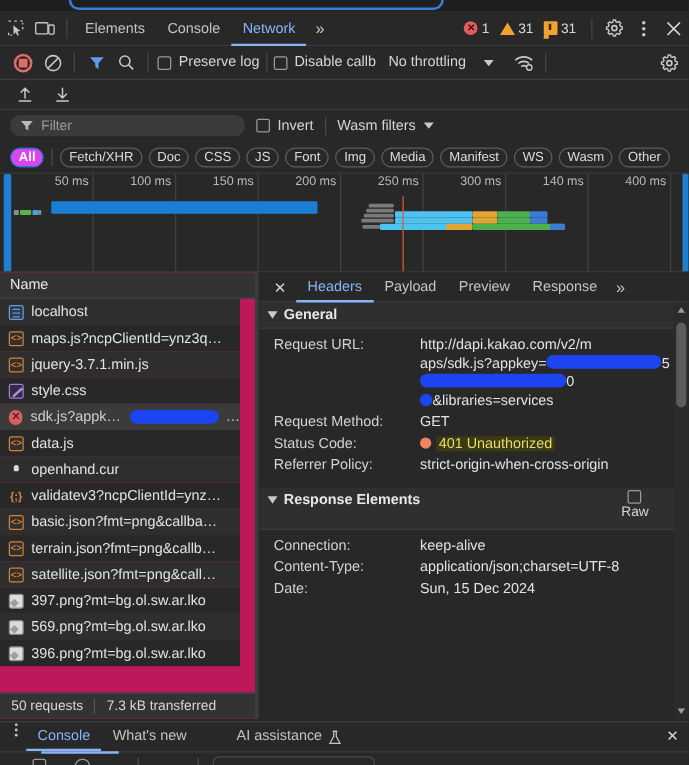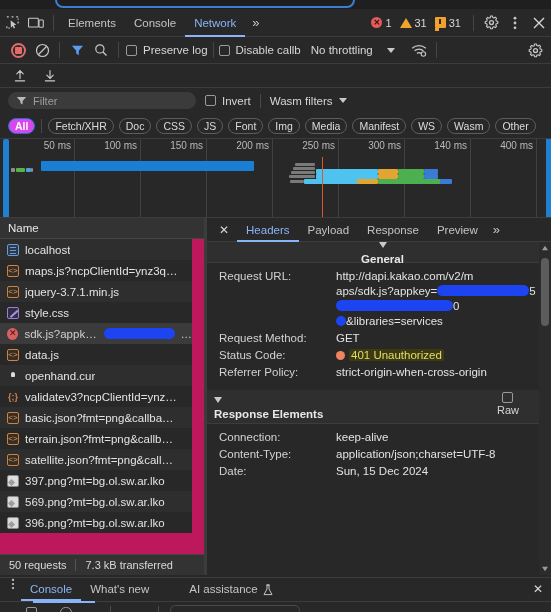--- a/index.html
+++ b/index.html
@@ -189,21 +189,21 @@
     background:#282828; overflow:hidden;
   }
   .det-tabs{
     height:24px; display:flex; align-items:center; border-bottom:1px solid #3c3c3c; padding-left:4px;
   }
   .det-tab{ padding:0 9px;height:24px;line-height:24px;color:#c4c4c4;font-size:11.5px;cursor:pointer;white-space:nowrap;}
   .det-tab.active{ color:#8ab4f8; box-shadow:inset 0 -2px 0 #8ab4f8;}
   .sec-head{
     height:21px;display:flex;align-items:center;gap:5px;padding-left:7px;
     background:#2f2f2f;border-bottom:1px solid #3c3c3c;
-    font-size:11.5px;font-weight:bold;color:#e8e8e8;cursor:pointer;flex-direction:column;
+    font-size:11.5px;font-weight:bold;color:#e8e8e8;cursor:pointer;
   }
   .tri{ width:0;height:0;border-left:4.5px solid transparent;border-right:4.5px solid transparent;border-top:6px solid #c9c9c9;}
   .kv{ display:flex; font-size:11.5px; line-height:15px; padding:1px 6px 1px 12px; }
   .kv .k{ width:117px; flex:0 0 117px; color:#d2d2d2; }
   .kv .v{ flex:1; color:#e3e3e3; word-break:break-all; }
   .redact{ display:inline-block; background:#1c44f0; border-radius:7px; height:11px; vertical-align:-1px; }
   .status-hl{ background:#3d3a12; padding:0 2px; border-radius:2px; color:#e2dd6e; }
   .st-dot{ width:9px;height:9px;border-radius:50%;background:#f0845c;display:inline-block;vertical-align:-1px;margin-right:4px;}
   .raw-box{
     position:absolute; right:32px; top:2px; text-align:center; font-size:11px; color:#d6d6d6;
@@ -531,22 +531,22 @@
     </div>
   </div>
 
   <div class="vsplit"></div>
 
   <div class="details">
     <div class="det-tabs">
       <div class="det-tab" style="padding:0 8px;color:#d8d8d8;font-size:12px">✕</div>
       <div class="det-tab active">Headers</div>
       <div class="det-tab">Payload</div>
+      <div class="det-tab">Preview</div>
       <div class="det-tab">Response</div>
-      <div class="det-tab">Preview</div>
       <div class="det-tab" style="padding:0 6px;font-size:13px;letter-spacing:-1px">»</div>
     </div>
 
     <div class="sec-head">
       <span class="tri"></span>
       <span>General</span>
     </div>
     <div style="padding-top:5px">
       <div class="kv">
         <span class="k">Request URL:</span>

